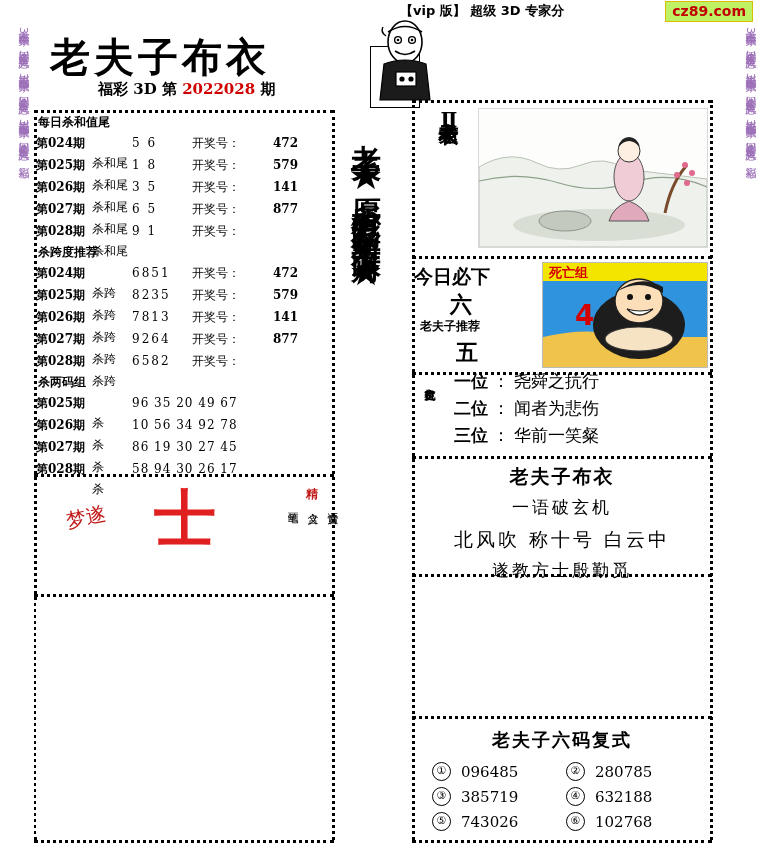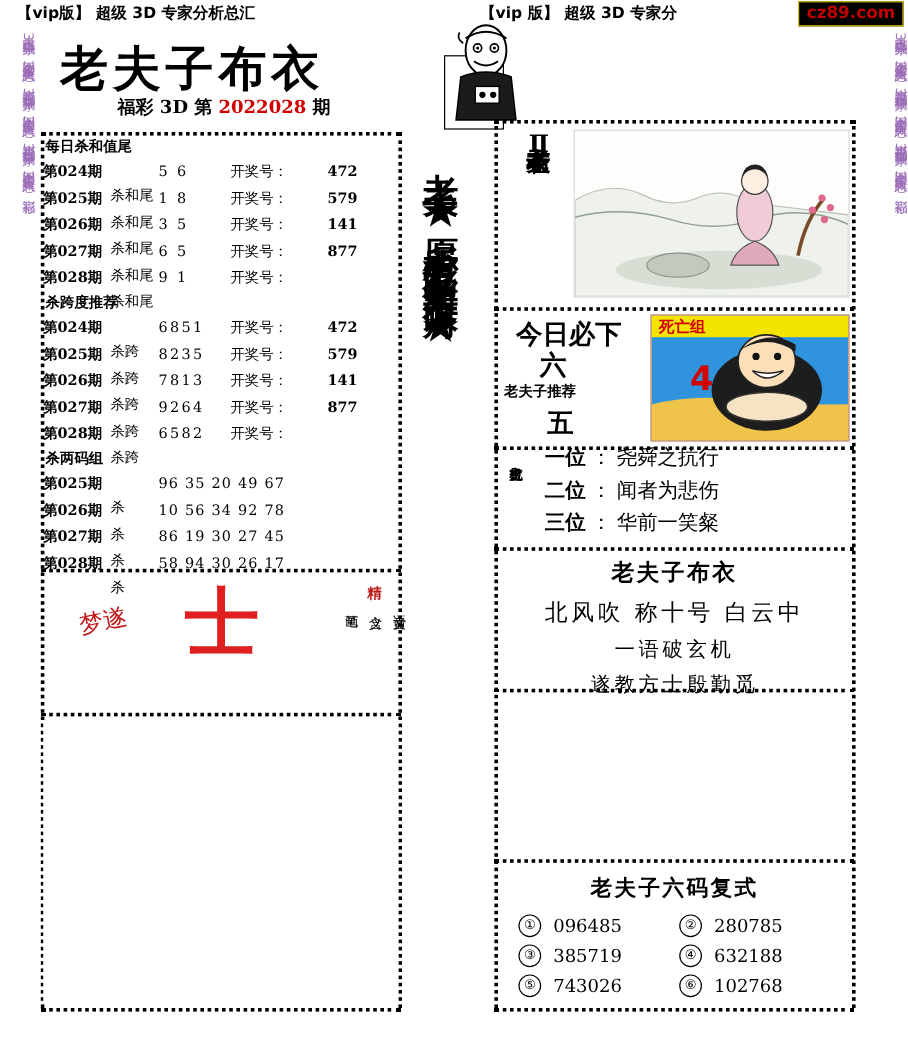--- a/index.html
+++ b/index.html
@@ -20,21 +20,21 @@
   .tb-left{
     position:absolute;left:14px;top:2px;width:370px;
     font-size:13px;font-weight:bold;color:#000;white-space:nowrap;
   }
   .tb-mid{
     position:absolute;left:400px;top:2px;width:240px;
     font-size:13px;font-weight:bold;color:#000;white-space:nowrap;
   }
   .tb-logo{
     position:absolute;right:4px;top:1px;
-    background:#000000;
+    background:#bef264;
     border:1px solid #d8c000;
     padding:1px 6px 2px 6px;
     font-size:14px;font-weight:bold;color:#c00000;
     font-family:"DejaVu Sans",sans-serif;
   }
   .tb-logo .dom{color:#c00000;}
 
   
   .dotline{
     position:absolute;
@@ -130,38 +130,38 @@
   .pic-landscape{
     position:absolute;left:64px;top:4px;width:228px;height:138px;
     background:linear-gradient(#ffffff 0%,#f5f7f4 55%,#eef2ea 100%);
     border:1px solid #d9d9d9;
     overflow:hidden;
   }
 
   
   .rt2{position:absolute;left:414px;top:262px;width:296px;height:108px;}
   .rt2 .lab1{
-    position:absolute;left:16px;top:2px;font-size:22px;font-weight:bold;
+    position:absolute;left:0;top:2px;font-size:19px;font-weight:bold;
     font-family:"DejaVu Serif",serif;color:#000;
   }
   .rt2 .big1{
     position:absolute;left:36px;top:28px;font-size:22px;font-weight:bold;
     font-family:"DejaVu Serif",serif;color:#000;
   }
   .rt2 .lab2{
     position:absolute;left:6px;top:56px;font-size:12px;font-weight:bold;
     font-family:"DejaVu Serif",serif;color:#000;
   }
   .rt2 .big2{
     position:absolute;left:42px;top:76px;font-size:22px;font-weight:bold;
     font-family:"DejaVu Serif",serif;color:#000;
   }
   .pic-cartoon{
     position:absolute;left:128px;top:0px;width:164px;height:104px;
-    background:#f97316;
+    background:#ec4899;
     border:1px solid #bbb;
     overflow:hidden;
   }
 
   
   .rt3{position:absolute;left:414px;top:368px;width:296px;height:86px;}
   .posrow{
     display:flex;align-items:center;height:27px;
     font-size:17px;font-family:"DejaVu Serif",serif;color:#000;
   }
@@ -235,21 +235,20 @@
     position:absolute;left:36px;top:600px;width:296px;height:236px;
     background:#fff;
   }
 </style>
 </head>
 <body>
 
 <div class="page">
 
   <div class="topbar">
-    <div class="tb-left">【vip版】 超级 3D 专家分析总汇</div>
     <div class="tb-mid">【vip 版】  超级 3D 专家分</div>
     <div class="tb-logo">
       <span class="dom">cz89.com</span>
     </div>
   </div>
 
   <div class="sidecol left">吉本已独家3d图库分析汇总人3d福彩吉本已独家3d图库分析汇总人3d福彩吉本已独家3d图库分析汇总人3d福彩</div>
   <div class="sidecol right">吉本已独家3d图库分析汇总人3d福彩吉本已独家3d图库分析汇总人3d福彩吉本已独家3d图库分析汇总人3d福彩</div>
 
   <div class="dotline" style="left:34px;top:110px;width:300px;"></div>
@@ -465,22 +464,22 @@
     </div>
     <div class="posrow">
       <span class="plab">三位</span>
       <span class="pcolon">：</span>
       <span class="ptxt">华前一笑粲</span>
     </div>
   </div>
 
   <div class="rt4">
     <div class="poem-title">老夫子布衣</div>
+    <div class="poem-l s">一语破玄机</div>
     <div class="poem-l">北风吹  称十号  白云中</div>
-    <div class="poem-l s">一语破玄机</div>
     <div class="poem-l s">遂教方士殷勤觅</div>
   </div>
 
   <div class="rt5">
     <div class="t">老夫子六码复式</div>
     <div class="codegrid">
       <div class="codecell">
         <span class="cnum">①</span>
         <span>096485</span>
       </div>

